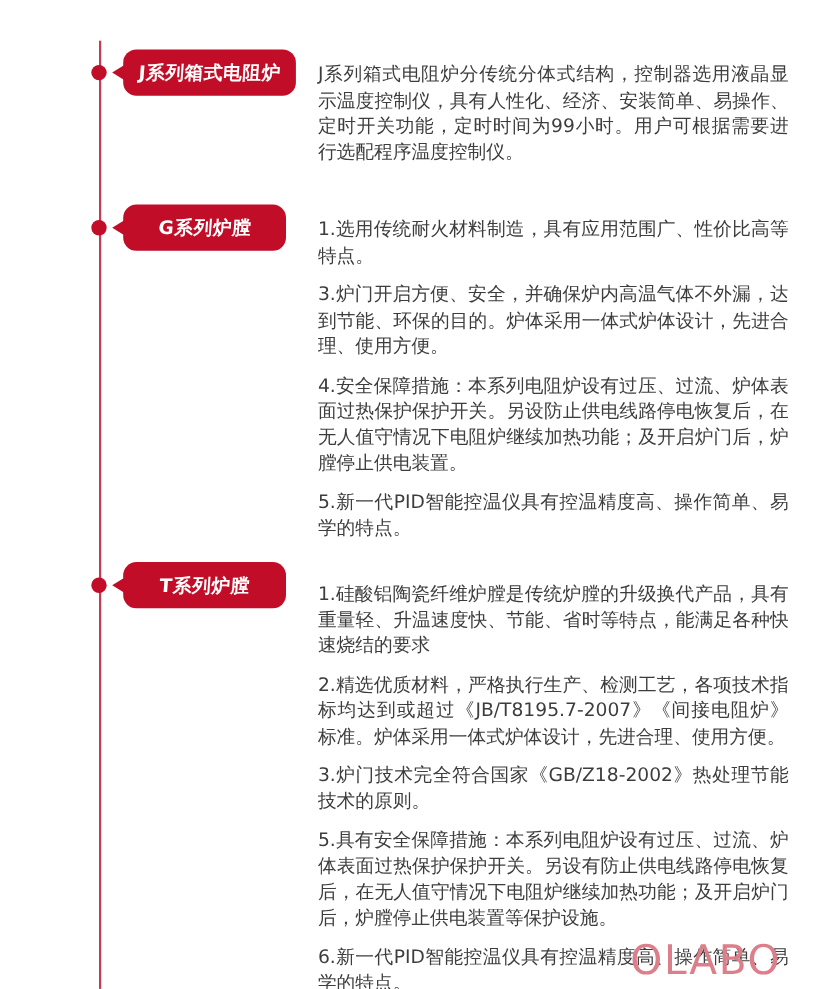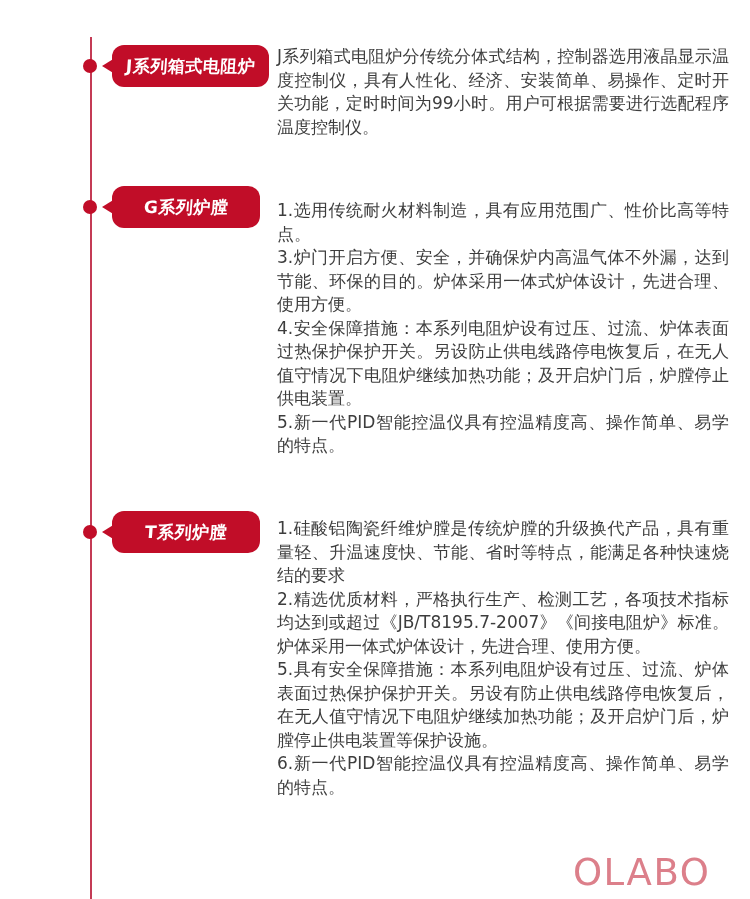--- a/index.html
+++ b/index.html
@@ -59,23 +59,23 @@
   }
   .label-rect span{display:inline-block;transform:skewX(-4deg);}
   .text-col{
     position:absolute;left:277px;top:0;
     width:452px;
     font-size:17px;line-height:23.5px;
     color:var(--body-text);
     text-align:justify;
   }
   .sec1 .text-col{top:0;}
-  .sec2 .text-col{top:13px;}
+  .sec2 .text-col{top:0;}
   .sec3 .text-col{top:8px;}
-  .text-col p{margin:0;}
+  .text-col p{margin:12px;}
   .note{color:var(--note-red);}
   .watermark{
     position:absolute;
     left:573px;top:851px;
     font-size:37px;
     font-weight:400;
     letter-spacing:1.5px;
     color:var(--watermark);
     font-family:"DejaVu Sans",sans-serif;
   }
@@ -120,20 +120,21 @@
     <div class="banner">
       <div class="dot"></div>
       <div class="pointer"></div>
       <div class="label-rect">
         <span>T系列炉膛</span>
       </div>
     </div>
     <div class="text-col">
       <p>1.硅酸铝陶瓷纤维炉膛是传统炉膛的升级换代产品，具有重量轻、升温速度快、节能、省时等特点，能满足各种快速烧结的要求</p>
       <p>2.精选优质材料，严格执行生产、检测工艺，各项技术指标均达到或超过《JB/T8195.7-2007》《间接电阻炉》标准。炉体采用一体式炉体设计，先进合理、使用方便。</p>
+      <p>3.炉门技术完全符合国家《GB/Z18-2002》热处理节能技术的原则。</p>
       <p>5.具有安全保障措施：本系列电阻炉设有过压、过流、炉体表面过热保护保护开关。另设有防止供电线路停电恢复后，在无人值守情况下电阻炉继续加热功能；及开启炉门后，炉膛停止供电装置等保护设施。</p>
       <p>6.新一代PID智能控温仪具有控温精度高、操作简单、易学的特点。</p>
     </div>
   </div>
 
   <div class="watermark">OLABO</div>
 
 </div>
 
 </body></html>

